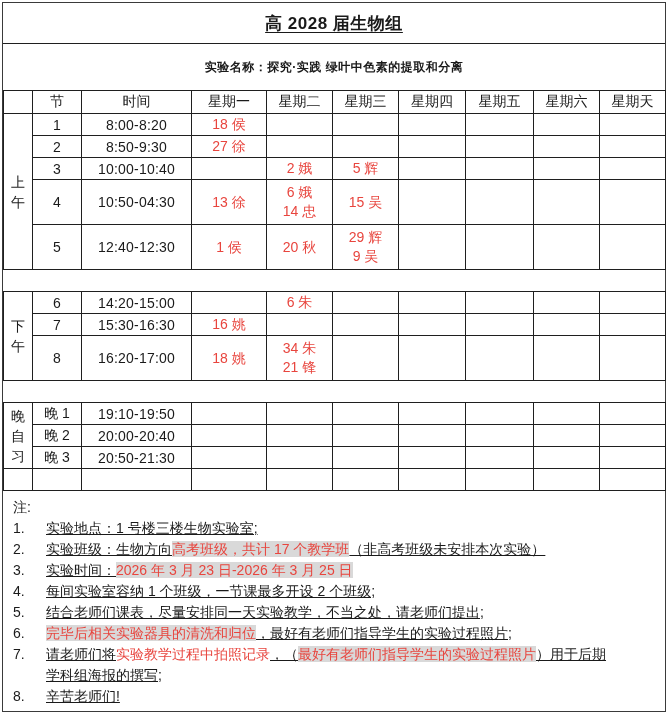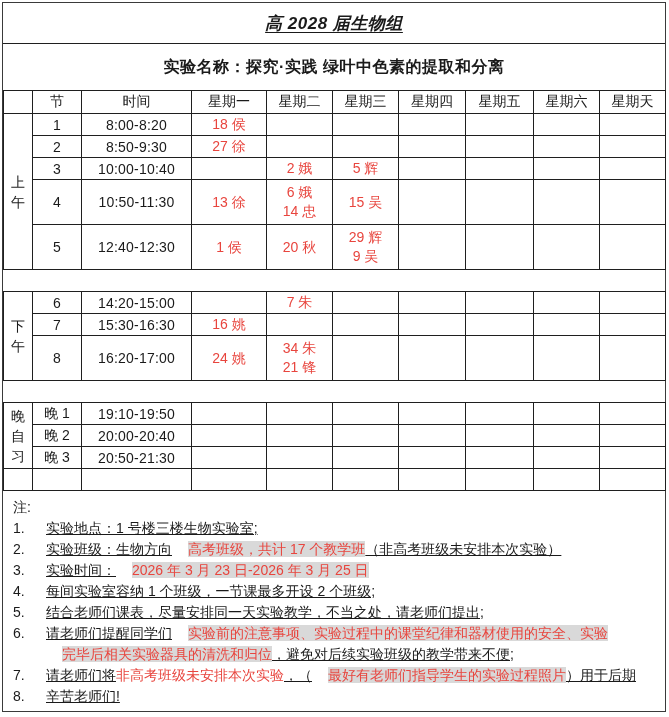--- a/index.html
+++ b/index.html
@@ -12,26 +12,26 @@
     width: 664px; height: 710px;
     border: 1px solid #3a3a3a;
     background: #ffffff;
   }
 
   .title-row {
     height: 41px; border-bottom: 1px solid var(--line);
     display: flex; align-items: center; justify-content: center;
     font-size: 17px; font-weight: bold; letter-spacing: 0.5px;
   }
-  .title-underlined { text-decoration: underline; text-underline-offset: 3px; font-style: italic; }
+  .title-underlined { text-decoration: underline; text-underline-offset: 3px; }
 
   .name-row {
     height: 46px;
     display: flex; align-items: center; justify-content: center;
-    font-size: 16px; font-weight: bold; letter-spacing: 0.5px;
+    font-size: 12px; font-weight: bold; letter-spacing: 0.5px;
   }
 
   table.schedule { width: 100%; border-collapse: collapse; table-layout: fixed; }
   table.schedule td {
     border: 1px solid var(--line);
     text-align: center; vertical-align: middle;
     font-size: 14px; padding: 0 1px; overflow: hidden;
   }
   table.schedule tr { height: 22px; }
   table.schedule tr.tall { height: 45px; }
@@ -46,21 +46,21 @@
   .notes {
     padding: 5px 10px 0 10px;
     font-size: 14px; line-height: 21px;
   }
   .note-heading { line-height: 22px; }
   .note-item { display: flex; }
   .note-num { width: 33px; flex: none; }
   .note-body { flex: 1; }
   .seg-n { color: var(--ink); text-decoration: underline; }
   .seg-r { color: var(--red); }
-  .seg-rh { color: var(--red); background: var(--hl); margin-left: 16px; }
+  .seg-rh { color: var(--red); background: var(--hl); }
 </style>
 </head>
 <body>
 
 <div class="sheet">
 
   <div class="title-row">
     <span class="title-underlined">高 2028 届生物组</span>
   </div>
 
@@ -122,21 +122,21 @@
           <td class="day-cell"></td>
           <td class="day-cell">2 娥</td>
           <td class="day-cell">5 辉</td>
           <td class="day-cell"></td>
           <td class="day-cell"></td>
           <td class="day-cell"></td>
           <td class="day-cell"></td>
         </tr>
         <tr class="tall">
           <td>4</td>
-          <td class="time-cell">10:50-11:30</td>
+          <td class="time-cell">10:50-04:30</td>
           <td class="day-cell">13 徐</td>
           <td class="day-cell">6 娥
 14 忠</td>
           <td class="day-cell">15 吴</td>
           <td class="day-cell"></td>
           <td class="day-cell"></td>
           <td class="day-cell"></td>
           <td class="day-cell"></td>
         </tr>
         <tr class="tall">
@@ -153,42 +153,42 @@
         </tr>
         <tr class="gap-row">
           <td colspan="10"></td>
         </tr>
         <tr>
           <td class="section-label" rowspan="3">下
 午</td>
           <td>6</td>
           <td class="time-cell">14:20-15:00</td>
           <td class="day-cell"></td>
-          <td class="day-cell">7 朱</td>
+          <td class="day-cell">6 朱</td>
           <td class="day-cell"></td>
           <td class="day-cell"></td>
           <td class="day-cell"></td>
           <td class="day-cell"></td>
           <td class="day-cell"></td>
         </tr>
         <tr>
           <td>7</td>
           <td class="time-cell">15:30-16:30</td>
           <td class="day-cell">16 姚</td>
           <td class="day-cell"></td>
           <td class="day-cell"></td>
           <td class="day-cell"></td>
           <td class="day-cell"></td>
           <td class="day-cell"></td>
           <td class="day-cell"></td>
         </tr>
         <tr class="tall">
           <td>8</td>
           <td class="time-cell">16:20-17:00</td>
-          <td class="day-cell">24 姚</td>
+          <td class="day-cell">18 姚</td>
           <td class="day-cell">34 朱
 21 锋</td>
           <td class="day-cell"></td>
           <td class="day-cell"></td>
           <td class="day-cell"></td>
           <td class="day-cell"></td>
           <td class="day-cell"></td>
         </tr>
         <tr class="gap-row">
           <td colspan="10"></td>
@@ -272,28 +272,28 @@
       </div>
       <div class="note-item">
         <span class="note-num">5.</span>
         <div class="note-body">
           <div><span class="seg-n">结合老师们课表，尽量安排同一天实验教学，不当之处，请老师们提出;</span></div>
         </div>
       </div>
       <div class="note-item">
         <span class="note-num">6.</span>
         <div class="note-body">
-          <div><span class="seg-n">请老师们提醒同学们</span><span class="seg-rh">实验前的注意事项、实验过程中的课堂纪律和器材使用的安全、实验</span></div>
-          <div><span class="seg-rh">完毕后相关实验器具的清洗和归位</span><span class="seg-n">，避免对后续实验班级的教学带来不便;</span></div>
+          <div><span class="seg-rh">完毕后相关实验器具的清洗和归位</span><span class="seg-n">，最好有老师们指导学生的实验过程照片;</span></div>
         </div>
       </div>
       <div class="note-item">
         <span class="note-num">7.</span>
         <div class="note-body">
-          <div><span class="seg-n">请老师们将</span><span class="seg-r">非高考班级未安排本次实验</span><span class="seg-n">，（</span><span class="seg-rh">最好有老师们指导学生的实验过程照片</span><span class="seg-n">）用于后期</span></div>
+          <div><span class="seg-n">请老师们将</span><span class="seg-r">实验教学过程中拍照记录</span><span class="seg-n">，（</span><span class="seg-rh">最好有老师们指导学生的实验过程照片</span><span class="seg-n">）用于后期</span></div>
+          <div><span class="seg-n">学科组海报的撰写;</span></div>
         </div>
       </div>
       <div class="note-item">
         <span class="note-num">8.</span>
         <div class="note-body">
           <div><span class="seg-n">辛苦老师们!</span></div>
         </div>
       </div>
     </div>
 

